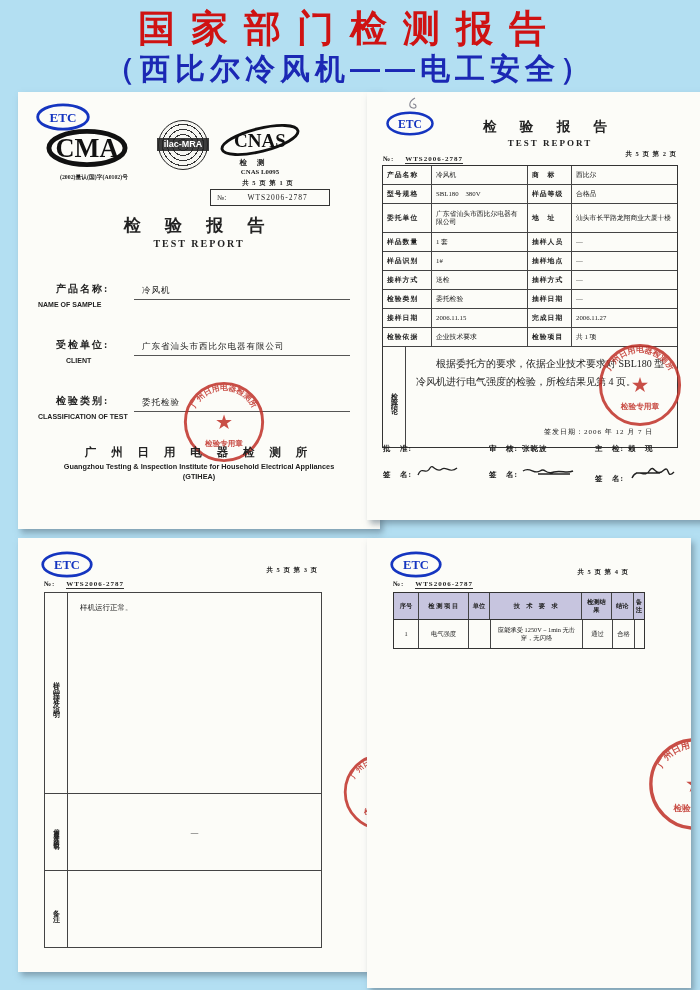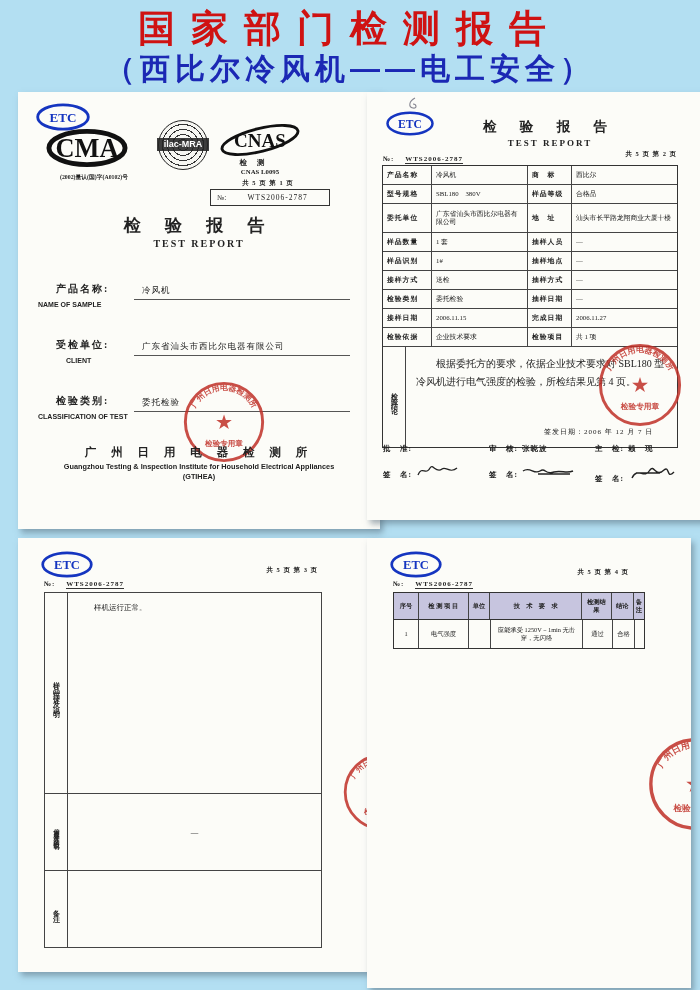--- a/index.html
+++ b/index.html
@@ -73,21 +73,21 @@
   .concl-text{position:absolute;left:10px;right:10px;top:8px;font-size:10px;line-height:1.8;text-indent:2em;}
   .issue{position:absolute;font-size:7px;letter-spacing:1px;}
   .signer{position:absolute;width:105px;font-size:7.5px;}
   .s-role{font-weight:bold;letter-spacing:1px;}
   .s-name{margin-left:4px;font-weight:bold;}
   .s-sign{margin-top:8px;font-weight:bold;letter-spacing:1px;display:flex;align-items:flex-end;}
   .sig{margin-left:2px;}
   
   .t3{position:absolute;border:1.5px solid #444;}
   .t3row{display:flex;border-top:1px solid #444;}
-  .t3row:first-child{border-top:none;gap:14px;}
+  .t3row:first-child{border-top:none;}
   .t3 .vcell{width:22px;border-right:1px solid #444;display:flex;align-items:center;justify-content:center;}
   .t3 .content{flex:1;position:relative;font-size:7.5px;}
   
   .t4{position:absolute;border:1.5px solid #333;font-family:"Liberation Serif",serif;}
   .t4row{display:flex;}
   .t4 .c{border-left:1px solid #444;box-sizing:border-box;display:flex;align-items:center;justify-content:center;
          font-size:6.3px;text-align:center;line-height:1.3;padding:1px 2px;}
   .t4 .c:first-child{border-left:none;}
   .t4hdr{background:#c7c5df;font-weight:bold;border-bottom:1.5px solid #333;}
   .x1{width:24px;} .x2{width:50px;} .x3{width:22px;} .x4{width:92px;} .x5{width:30px;} .x6{width:22px;} .x7{flex:1;}

